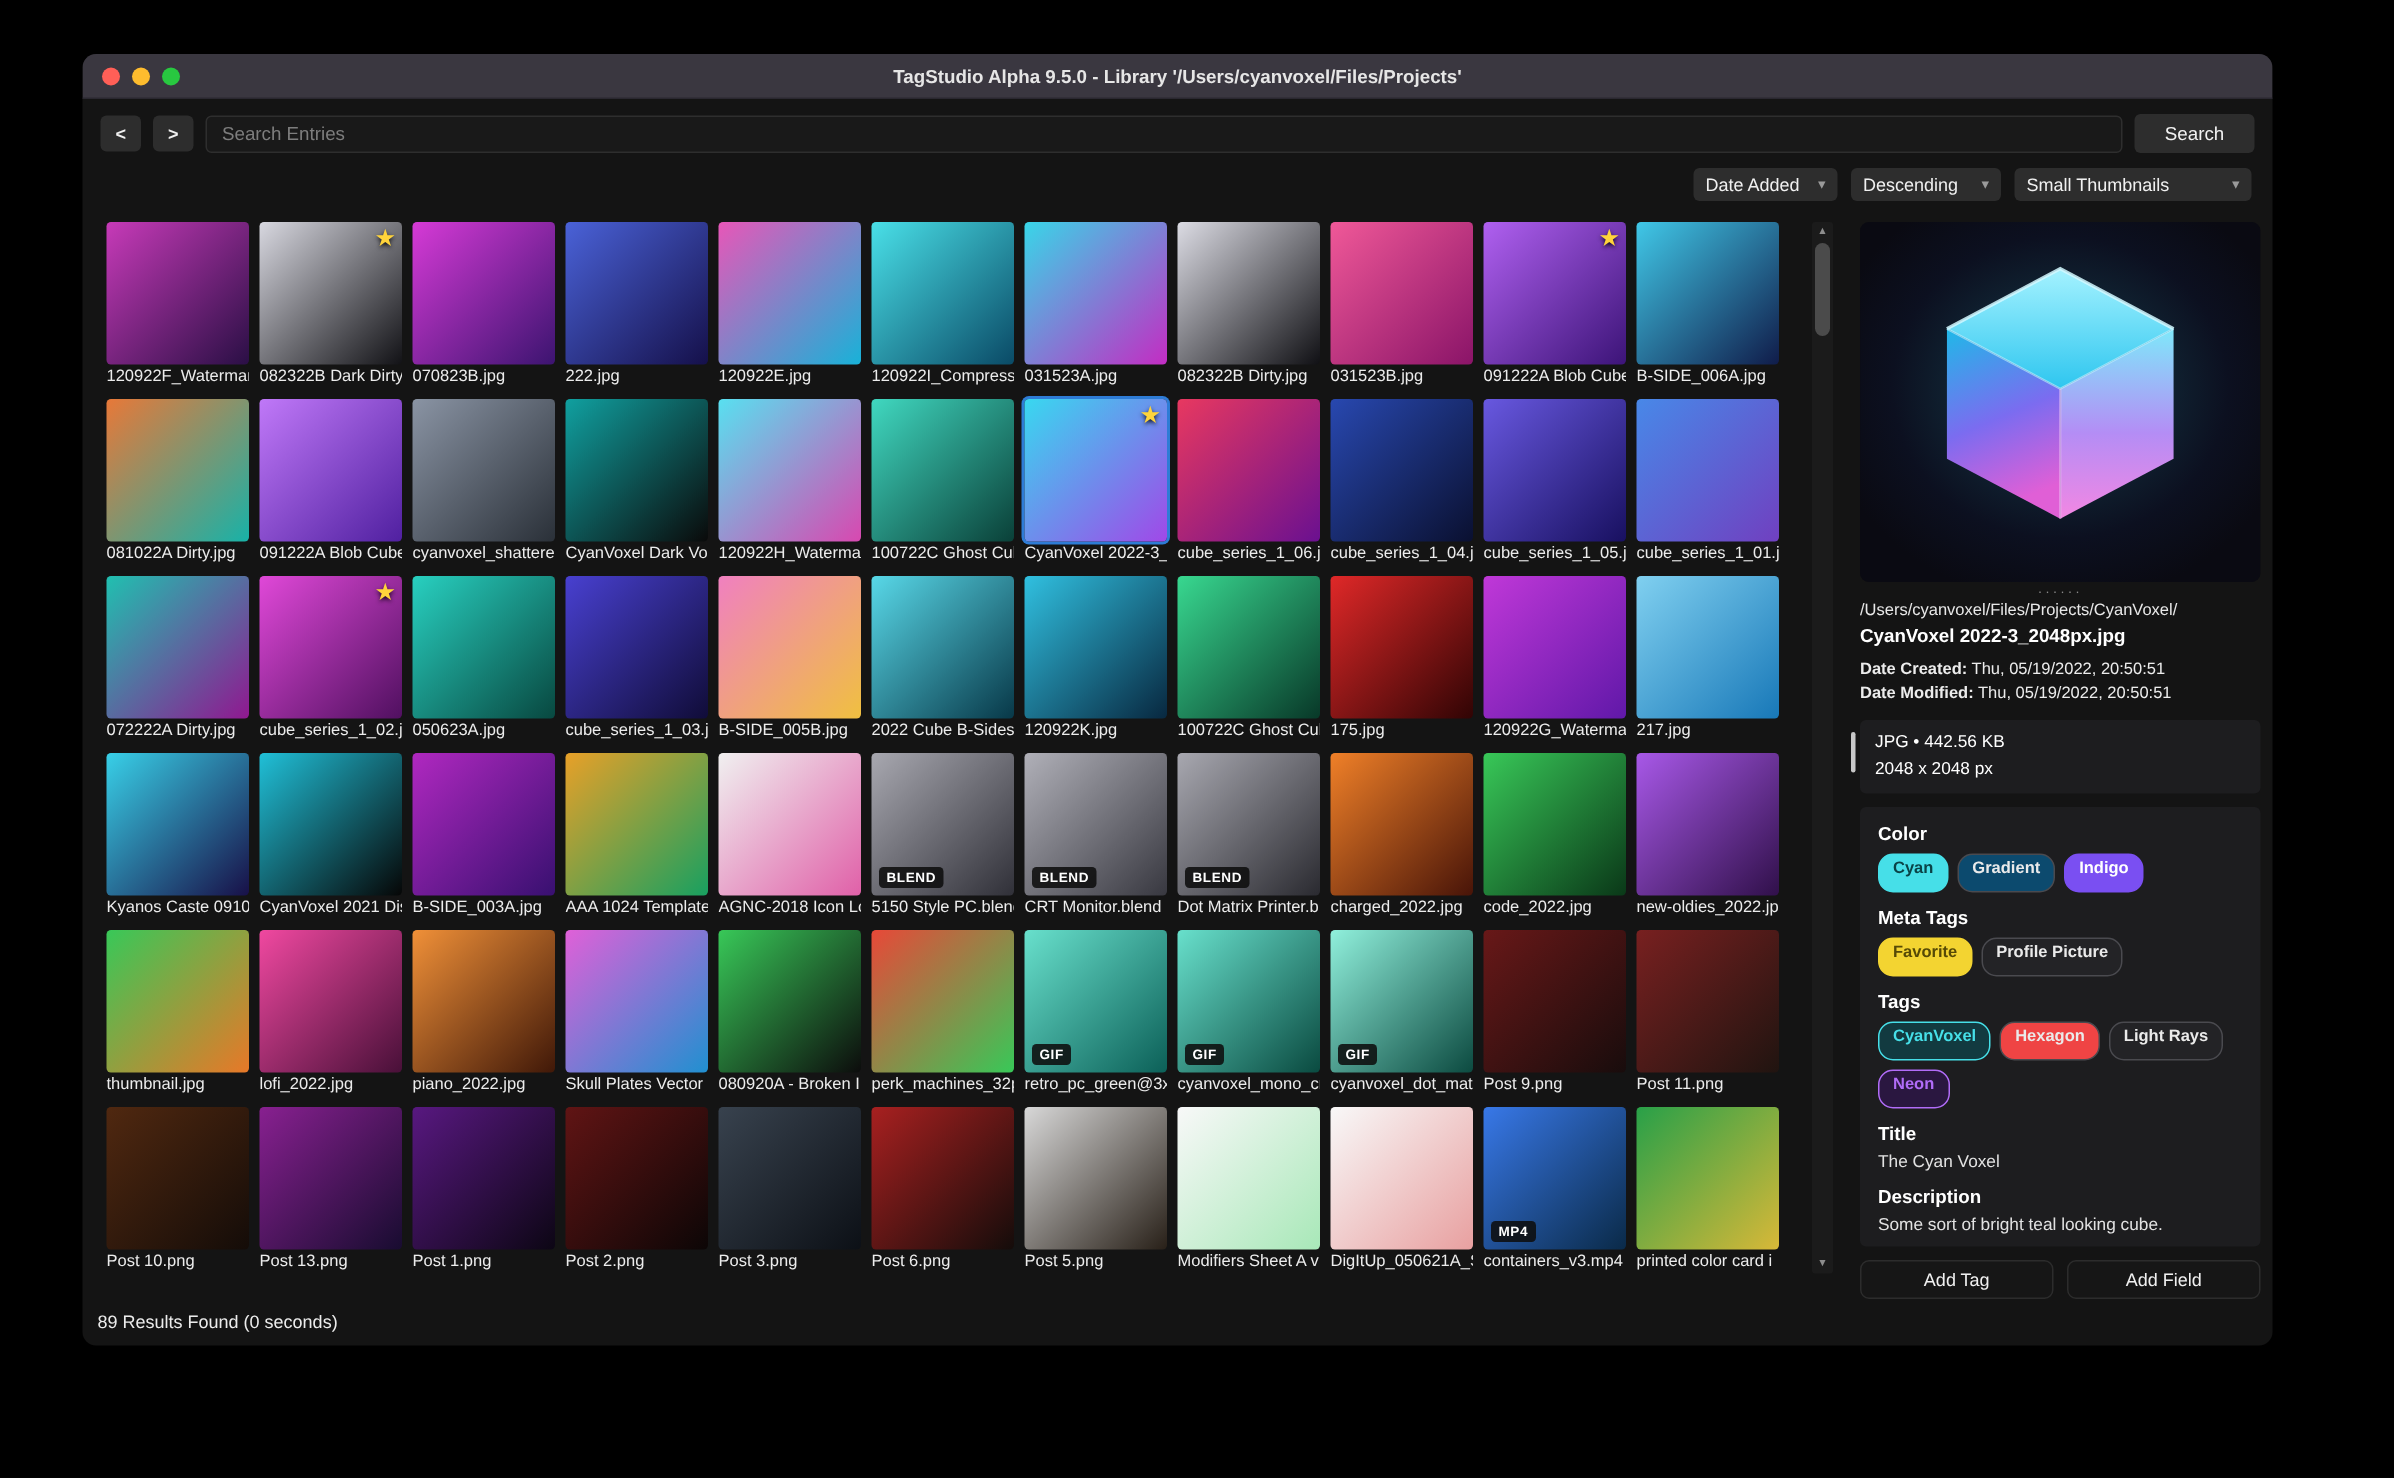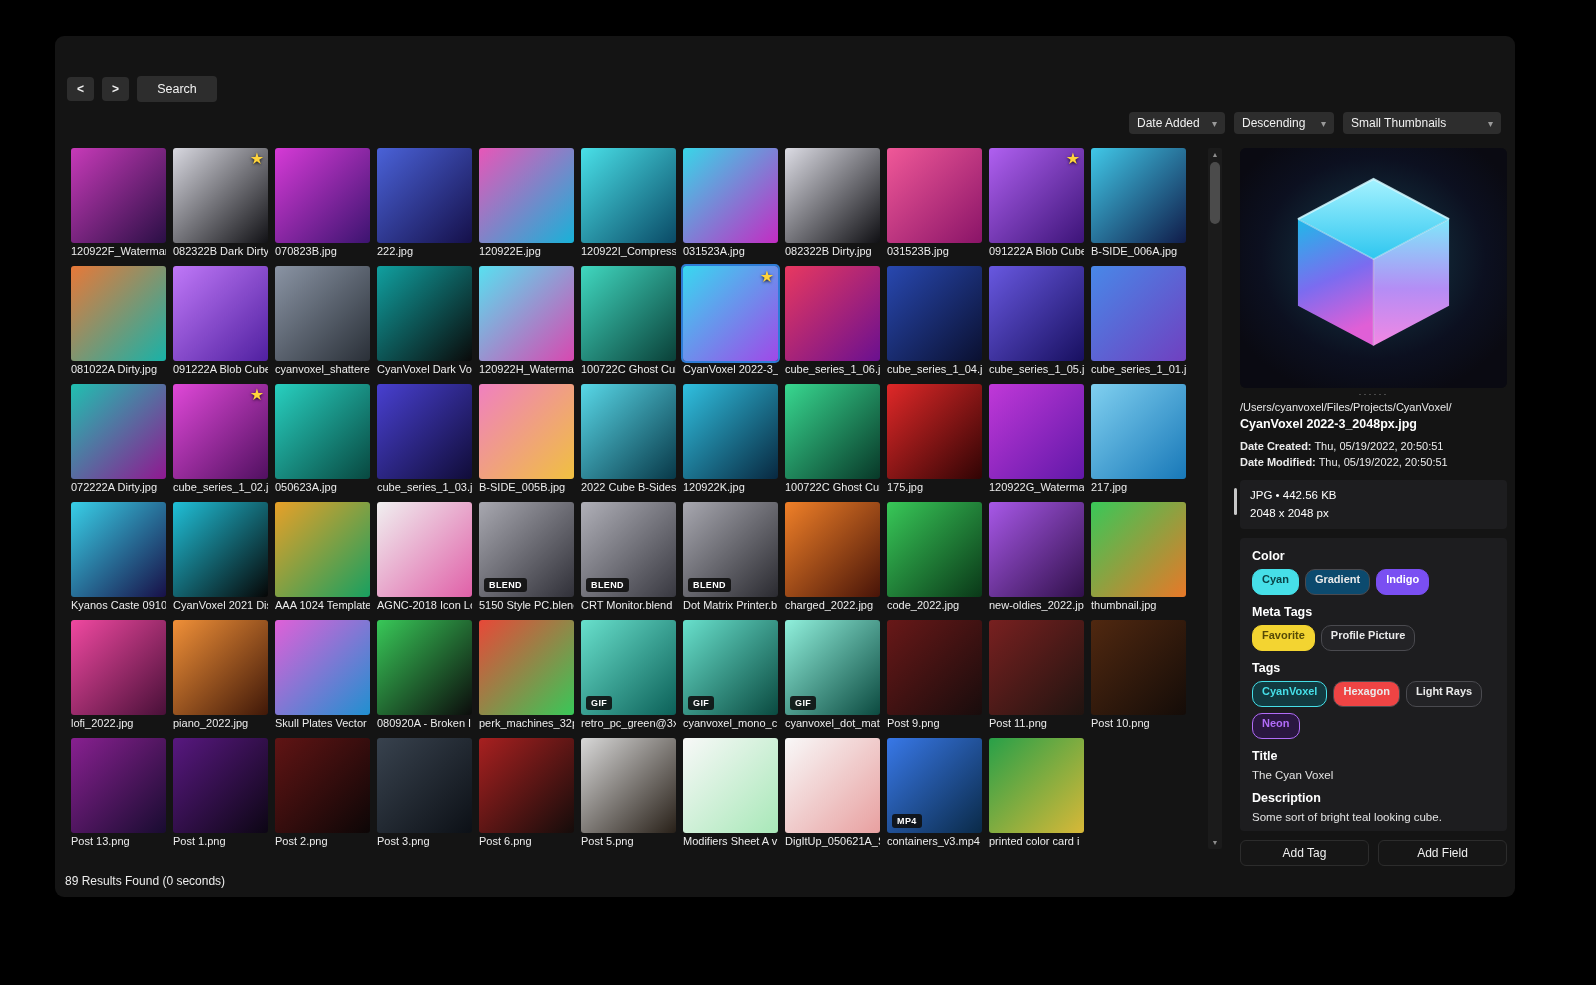--- a/index.html
+++ b/index.html
@@ -86,24 +86,33 @@
     background:#c6c6c6;border-radius:2px}
 
   .statusbar{position:absolute;left:10px;bottom:9px;font-size:12px;color:#ececec}
 </style>
 </head>
 <body>
 
 <div class="screen" data-interactable="false">
   <div class="window" data-interactable="false">
 
+    <div class="titlebar" data-interactable="true">
+      <div class="traffic" data-interactable="false">
+        <span class="tl red" data-interactable="true"></span>
+        <span class="tl yellow" data-interactable="true"></span>
+        <span class="tl green" data-interactable="true"></span>
+      </div>
+      <div class="title" data-interactable="false">TagStudio Alpha 9.5.0 - Library '/Users/cyanvoxel/Files/Projects'</div>
+    </div>
 
     <div class="toolbar" data-interactable="false">
       <button class="navbtn" data-interactable="true">&lt;</button>
       <button class="navbtn" data-interactable="true">&gt;</button>
+      <input class="search-input" data-interactable="true" placeholder="Search Entries" style="">
       <button class="searchbtn" data-interactable="true">Search</button>
     </div>
 
     <div class="sortbar" data-interactable="false">
       <div class="dropdown dd-sort" data-interactable="true">
         <span data-interactable="false">Date Added</span>
         <span class="chev" data-interactable="false">▾</span>
       </div>
       <div class="dropdown dd-order" data-interactable="true">
         <span data-interactable="false">Descending</span>
@@ -256,20 +265,24 @@
           <div class="thumb" data-interactable="true" style="background: linear-gradient(135deg, rgb(128, 208, 240) 0%, rgb(24, 120, 184) 100%);"></div>
           <div class="clabel" data-interactable="false">217.jpg</div>
         </div>
         <div class="cell" data-interactable="true">
           <div class="thumb" data-interactable="true" style="background: linear-gradient(135deg, rgb(56, 208, 232) 0%, rgb(24, 16, 72) 100%);"></div>
           <div class="clabel" data-interactable="false">Kyanos Caste 0910</div>
         </div>
         <div class="cell" data-interactable="true">
           <div class="thumb" data-interactable="true" style="background: linear-gradient(135deg, rgb(32, 192, 216) 0%, rgb(6, 6, 6) 100%);"></div>
           <div class="clabel" data-interactable="false">CyanVoxel 2021 Dis</div>
+        </div>
+        <div class="cell" data-interactable="true">
+          <div class="thumb" data-interactable="true" style="background: linear-gradient(135deg, rgb(176, 40, 192) 0%, rgb(56, 16, 112) 100%);"></div>
+          <div class="clabel" data-interactable="false">B-SIDE_003A.jpg</div>
         </div>
         <div class="cell" data-interactable="true">
           <div class="thumb" data-interactable="true" style="background: linear-gradient(135deg, rgb(232, 160, 40) 0%, rgb(24, 160, 96) 100%);"></div>
           <div class="clabel" data-interactable="false">AAA 1024 Template</div>
         </div>
         <div class="cell" data-interactable="true">
           <div class="thumb" data-interactable="true" style="background: linear-gradient(135deg, rgb(240, 240, 240) 0%, rgb(224, 96, 168) 100%);"></div>
           <div class="clabel" data-interactable="false">AGNC-2018 Icon Lo</div>
         </div>
         <div class="cell" data-interactable="true">

